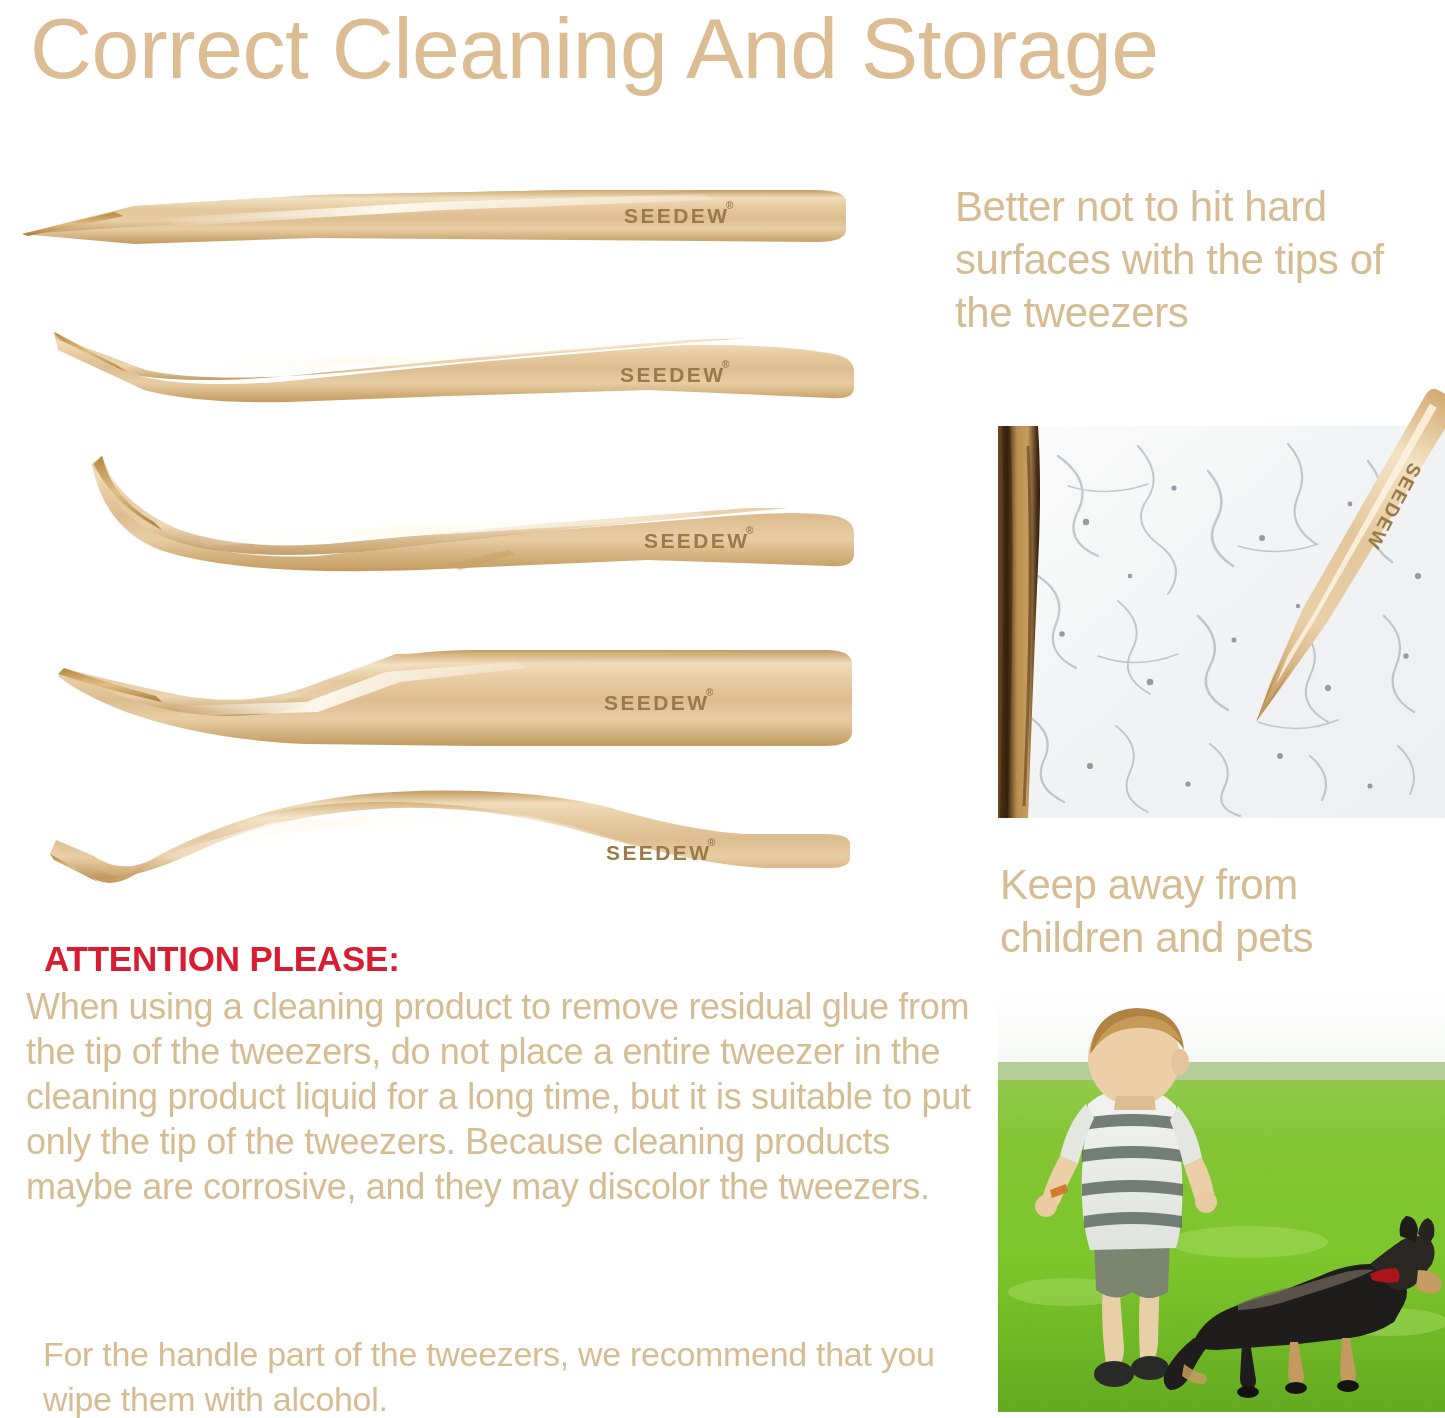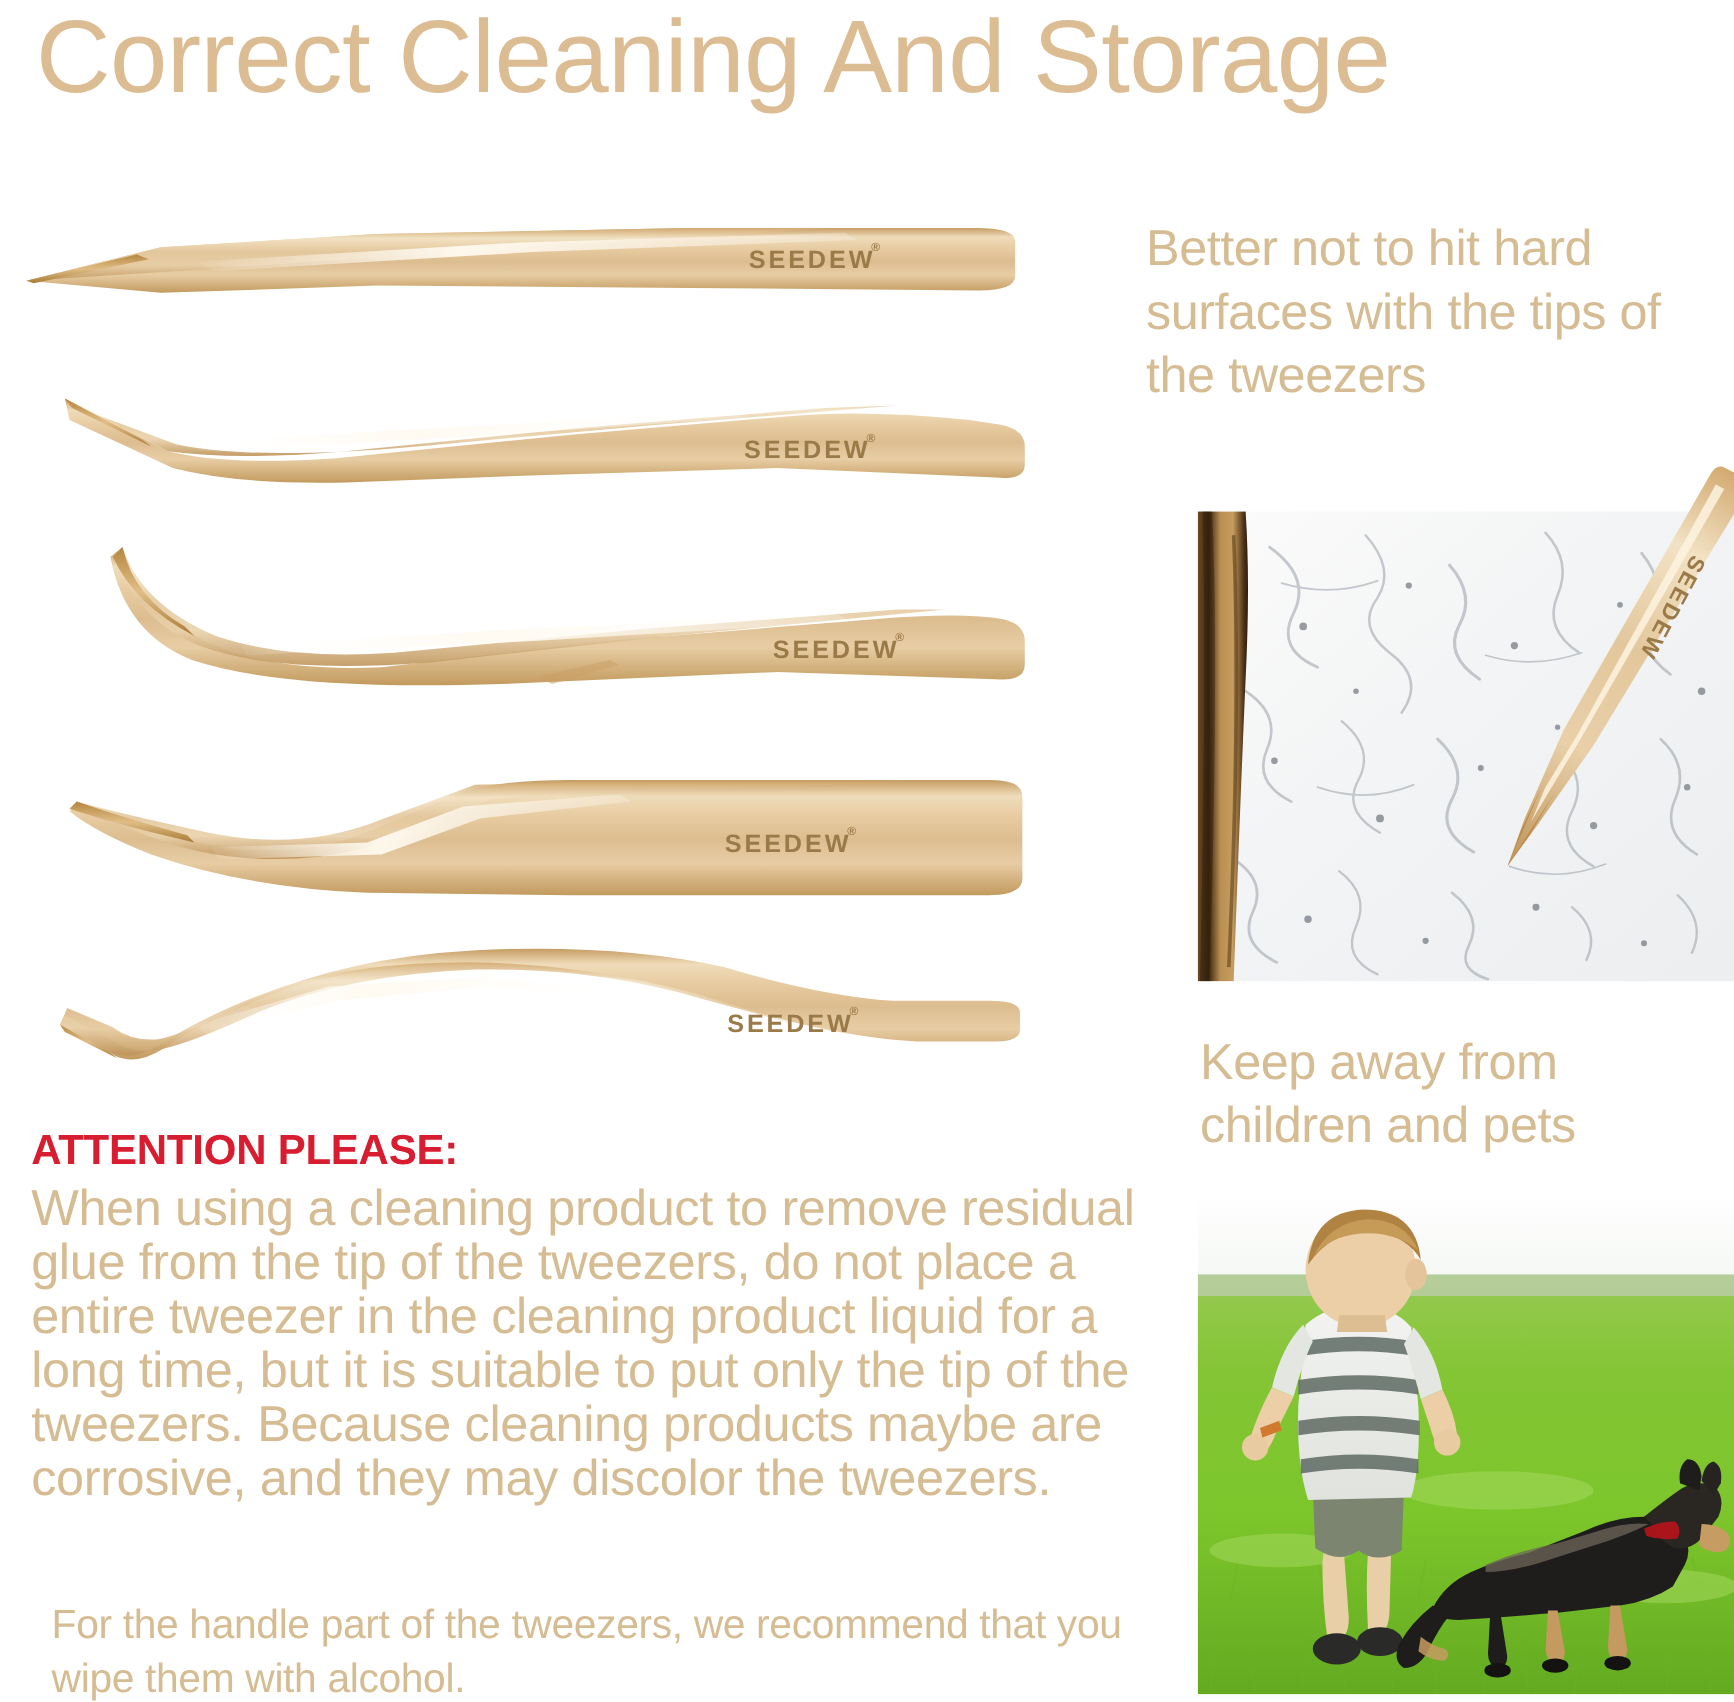--- a/index.html
+++ b/index.html
@@ -26,24 +26,24 @@
     font-family:"Liberation Sans","DejaVu Sans",sans-serif;
     font-size:21px;letter-spacing:2.4px;fill:#9a7a48;font-weight:600;
   }
   .brandtxt.small{font-size:19px;letter-spacing:2.2px;}
   .reg{font-size:10px;letter-spacing:0;}
 
   
   .attn-wrap{position:absolute;left:26px;top:938px;width:950px;}
   .attn-head{
     color:#d81d31;font-size:35px;line-height:42px;font-weight:700;
-    letter-spacing:-0.2px;margin:0 0 4px 0;
+    letter-spacing:-0.2px;margin:0 0 4px 18px;
   }
   .attn-body{
-    color:#d6bc93;font-size:42px;line-height:45px;font-weight:400;
+    color:#d6bc93;font-size:36px;line-height:45px;font-weight:400;
     letter-spacing:-0.3px;margin:0;
   }
   .attn-body2{
     color:#d6bc93;font-size:34px;line-height:45px;font-weight:400;
     letter-spacing:-0.3px;margin:17px;
     position:absolute;left:26px;top:1315px;width:950px;
   }
 
   
   .r-head1{

